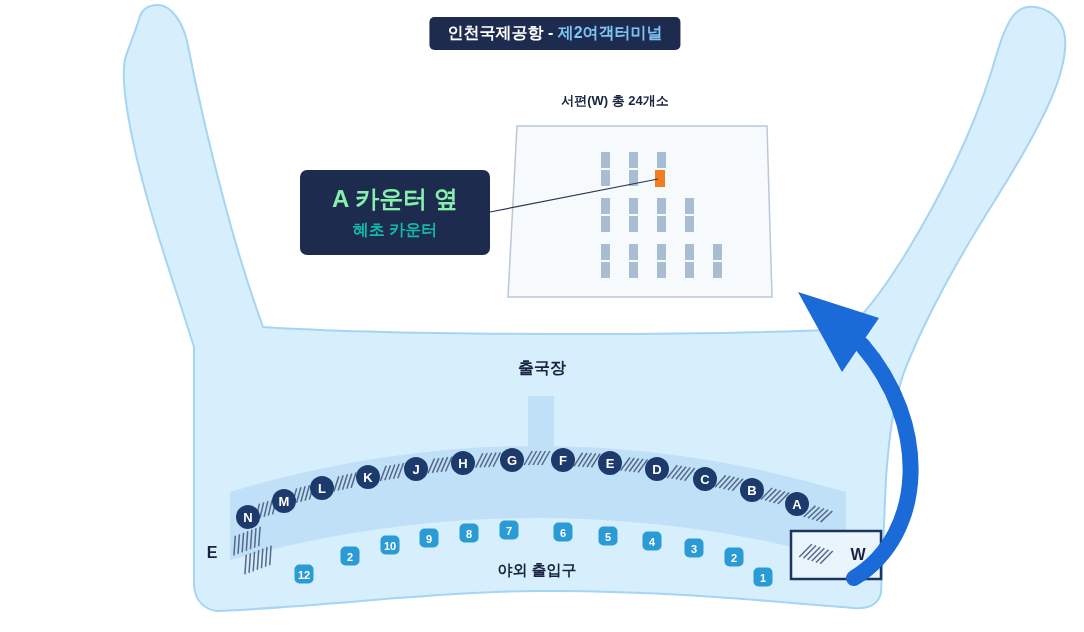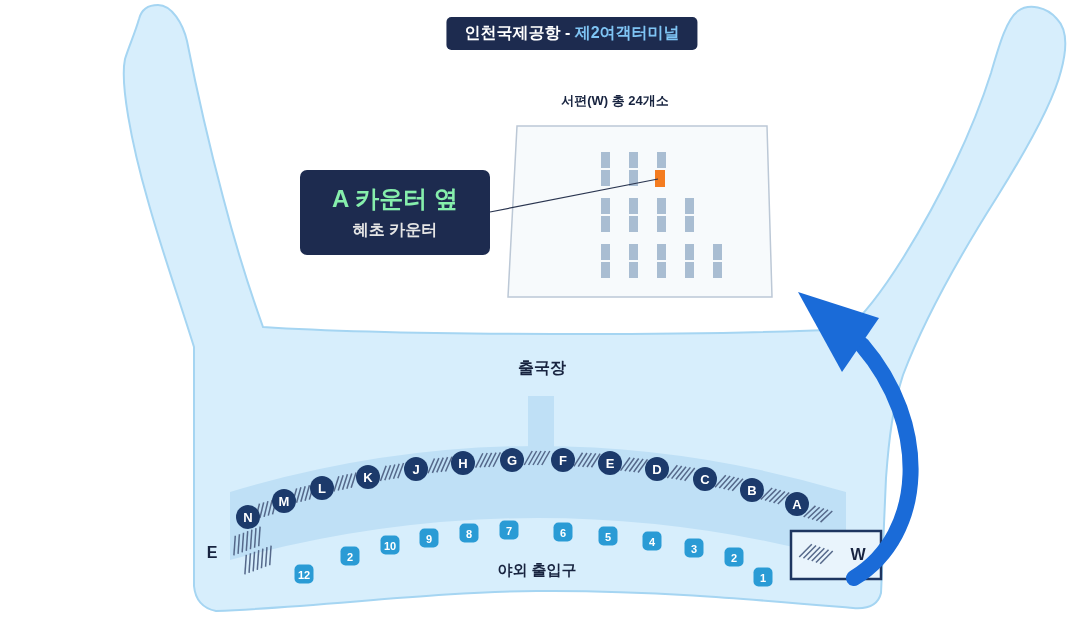--- a/index.html
+++ b/index.html
@@ -2,37 +2,37 @@
 <html><head>
 <meta charset="utf-8">
 <style>
   * { margin:0; padding:0; box-sizing:border-box; }
   body { background:#ffffff; font-family:"Liberation Sans","DejaVu Sans",sans-serif; }
   .stage { position:relative; width:1084px; height:632px; background:#ffffff; overflow:hidden; }
   .stage svg.bg { position:absolute; left:0; top:0; }
   .ctr { transform:translate(-50%,-50%); }
 
   .title-badge {
-    position:absolute; left:572px; top:17px; transform:translateX(-50%);
+    position:absolute; left:555px; top:17px; transform:translateX(-50%);
     background:#1d2b4f; color:#ffffff; border-radius:5px;
     padding:6px 18px; font-size:16px; font-weight:bold; white-space:nowrap;
   }
   .title-badge .hl { color:#7fc4f4; }
 
   .inset-label {
     position:absolute; left:615px; top:92px; transform:translateX(-50%);
     color:#17233f; font-size:13px; font-weight:bold; white-space:nowrap;
   }
 
   .callout {
     position:absolute; left:300px; top:170px; width:190px; height:85px;
     background:#1d2b4f; border-radius:7px; text-align:center; color:#fff;
   }
   .callout-line1 { margin-top:13px; font-size:24px; font-weight:bold; color:#86efac; }
-  .callout-line2 { margin-top:5px; font-size:16px; font-weight:bold; color:#e5e5e5; }
+  .callout-line2 { margin-top:5px; font-size:16px; font-weight:bold; color:#14b8a6; }
 
   .map-label { position:absolute; color:#17233f; font-weight:bold; white-space:nowrap; }
 
   .letter {
     position:absolute; width:24px; height:24px; border-radius:50%;
     background:#1c3a6b; color:#ffffff; font-weight:bold; font-size:13px;
     display:flex; align-items:center; justify-content:center;
     transform:translate(-50%,-50%);
   }
   .num {

